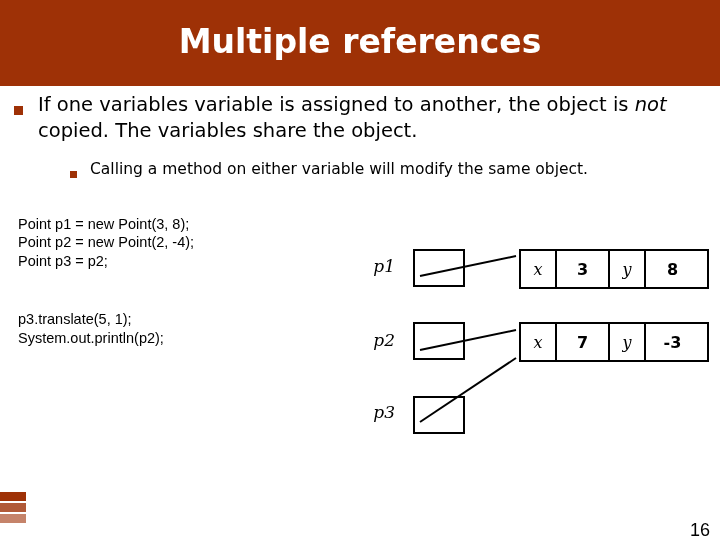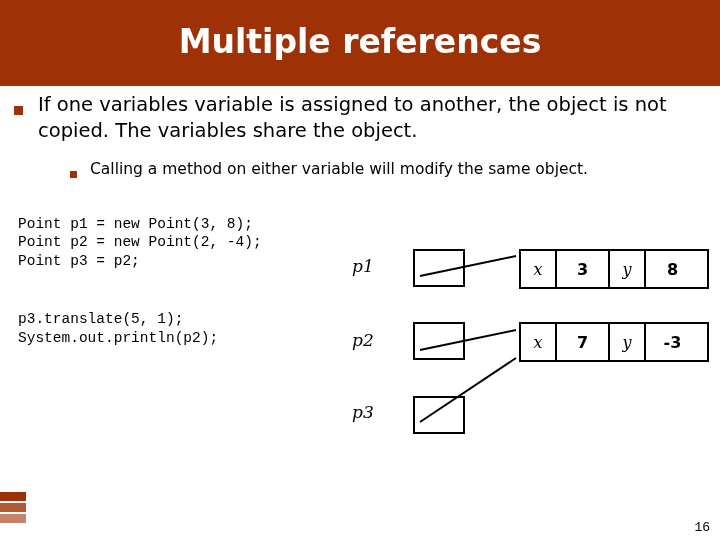--- a/index.html
+++ b/index.html
@@ -59,20 +59,21 @@
   .bullet1 .txt {
     position: absolute;
     left: 28px;
     top: 0;
     width: 660px;
     font-size: 19.5px;
     color: #000000;
     line-height: 26px;
   }
   .bullet1 .txt .ital {
+    font-style: italic;
   }
   
   .bullet2 {
     position: absolute;
     left: 60px;
     top: 160px;
     width: 660px;
   }
   .bullet2 .sq {
     position: absolute;
@@ -86,40 +87,42 @@
     position: absolute;
     left: 30px;
     top: 0;
     width: 620px;
     font-size: 15.5px;
     color: #000000;
   }
   
   .code {
     position: absolute;
-    font-family: Liberation Mono, monospace;
+    font-family: Liberation Sans, sans-serif;
     font-size: 14.5px;
     color: #000000;
     line-height: 18.5px;
     white-space: pre;
   }
   #code-block-1 { left: 18px; top: 200px; }
   #code-block-2 { left: 18px; top: 286px; margin-top: 24px; }
   #code-block-3 {
     left: 18px;
     top: 360px;
     color: #949494;
   }
   
   .var-label {
     position: absolute;
     font-family: "DejaVu Serif", serif;
     font-style: italic;
     font-size: 17px;
     color: #000000;
+    text-align: right;
+    margin-left: 15px;
   }
   .ref-box {
     position: absolute;
     width: 52px;
     height: 38px;
     border: 2px solid #000000;
     background: #ffffff;
     box-sizing: border-box;
   }
   .obj-box {
@@ -190,23 +193,23 @@
     left: 52px;
     top: 524px;
     font-size: 9.5px;
     color: #000000;
     font-family: "DejaVu Sans", sans-serif;
   }
   .page-num {
     position: absolute;
     right: 10px;
     top: 520px;
-    font-size: 13px;
-    color: #000000;
-    font-family: Liberation Mono, monospace;
+    font-size: 18px;
+    color: #000000;
+    font-family: Liberation Sans, sans-serif;
   }
 </style>
 </head>
 <body>
 
 <div class="slide">
 
   <div class="title-band"></div>
   <div class="title-text">Multiple references</div>
 

